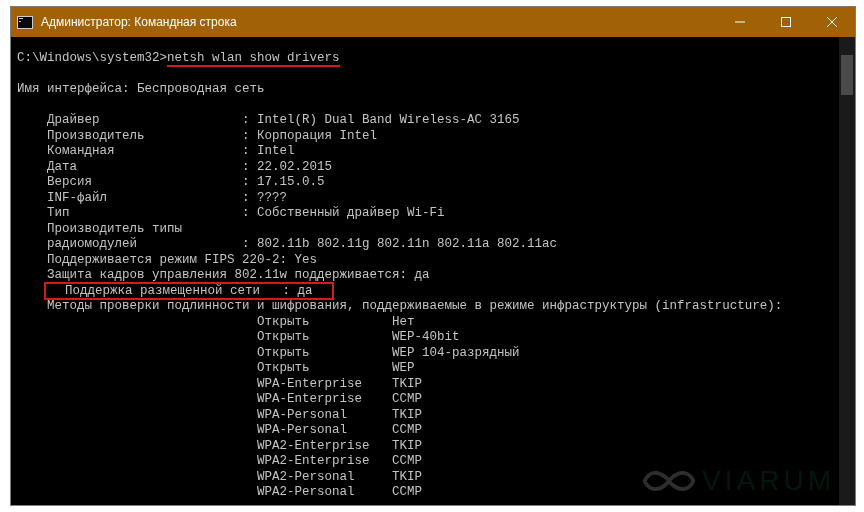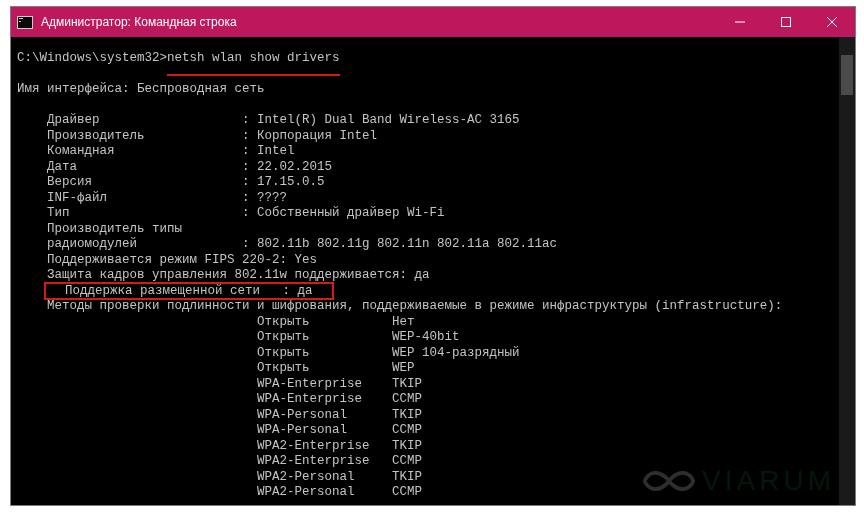--- a/index.html
+++ b/index.html
@@ -7,21 +7,21 @@
   .window {
     position: absolute;
     left: 10px; top: 6px;
     width: 846px; height: 500px;
     background: #000;
     border: 1px solid #7c7c7c;
     display: flex; flex-direction: column;
   }
   .titlebar {
     height: 30px;
-    background: #be185d;
+    background: #a16207;
     display: flex;
     align-items: center;
     color: #fff;
     font-family: "Segoe UI", Tahoma, sans-serif;
     font-size: 12px;
     user-select: none;
   }
   .titlebar .icon-wrap {
     width: 28px; height: 30px;
     display: flex; align-items: center; justify-content: center;
@@ -77,21 +77,21 @@
     left: 6px; right: 18px; top: 14px;
     color: #c4c4c4;
     font-size: 12.5px;
     line-height: 15.5px;
     white-space: pre;
     font-family: "Consolas", "Courier New", monospace;
   }
   .cmd-underline {
     text-decoration: none;
     border-bottom: 2.5px solid #d11c1c;
-    padding-bottom: 9px;
+    padding-bottom: 0px;
   }
   .red-box {
     border: 2px solid #d11c1c;
     padding: 0 19px;
     margin-left: -3px;
   }
   .watermark {
     position: absolute;
     right: 20px; bottom: 8px;
     display: flex; align-items: center;

